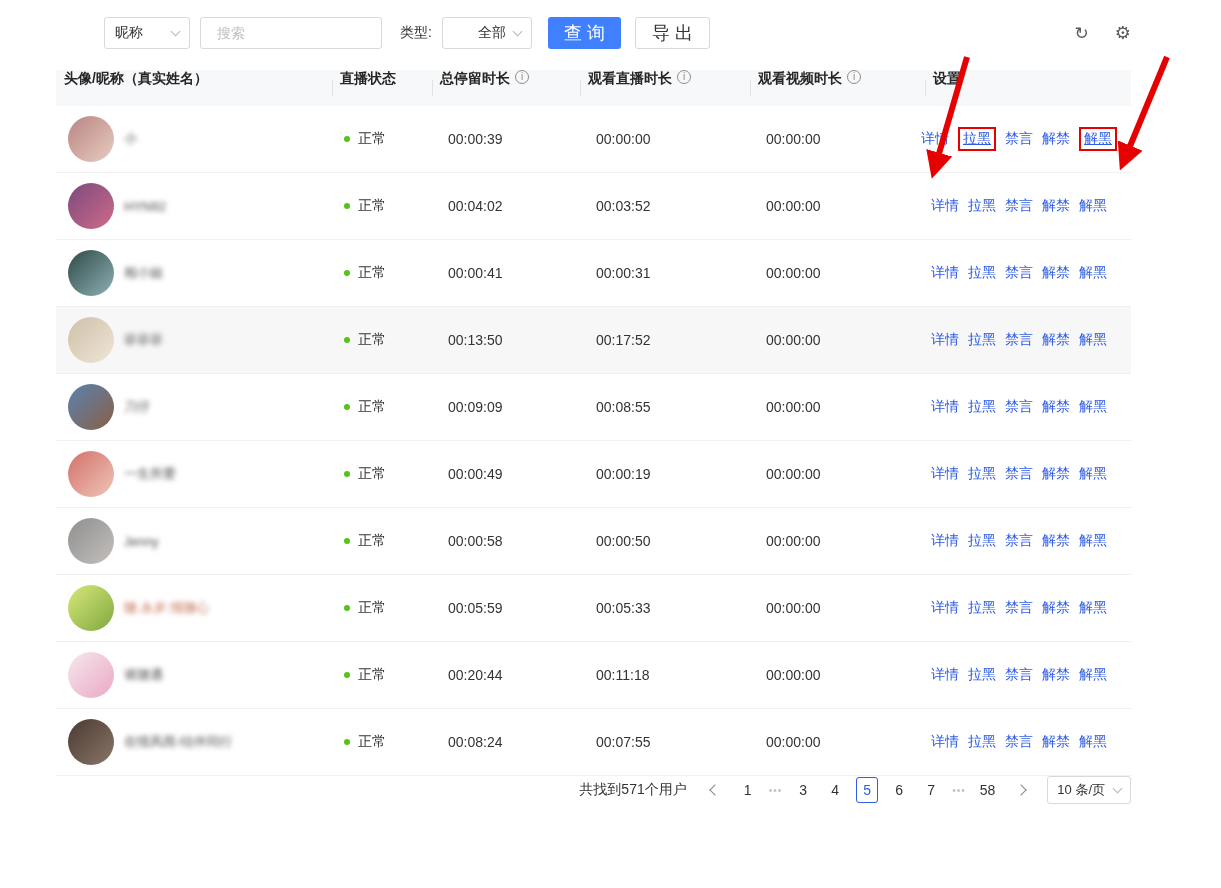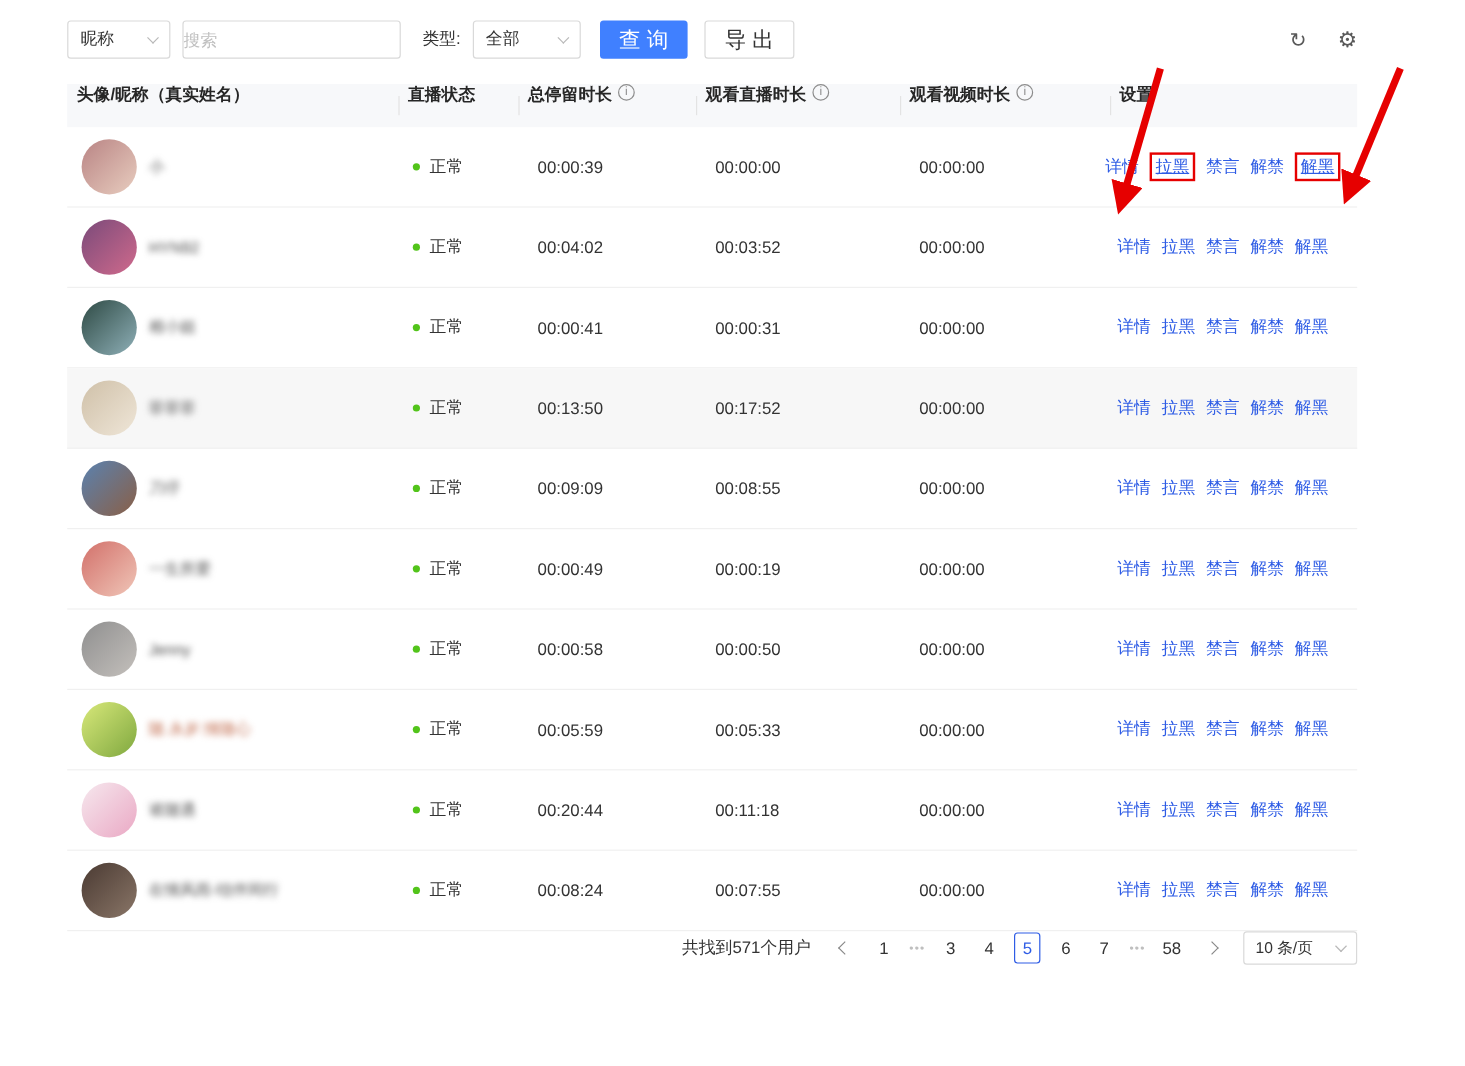--- a/index.html
+++ b/index.html
@@ -16,30 +16,30 @@
     font-family:"Liberation Sans","DejaVu Sans",sans-serif;font-size:14px;
   }
   .page{padding:0 90px 0 56px;}
 
   
   .tabs-bar{display:flex;gap:42px;border-bottom:1px solid #e8e8e8;padding-top:6px;}
   .tab{padding:12px 2px 13px;font-size:15px;color:#333;cursor:pointer;}
   .tab.active{color:var(--accent);border-bottom:2px solid var(--accent);margin-bottom:-1px;}
 
   
-  .filter-bar{display:flex;align-items:center;margin-top:17px;gap:10px;}
+  .filter-bar{display:flex;align-items:center;margin-top:17px;gap:10px;margin-left:48px;}
   .select{height:32px;border:1px solid #d9d9d9;border-radius:3px;background:#fff;
     display:inline-flex;align-items:center;justify-content:space-between;
     padding:0 10px;gap:8px;cursor:pointer;}
   .w-field{width:86px;}
-  .w-type{width:90px;}
+  .w-type{width:90px;justify-content:flex-end;}
   .chev{display:inline-block;width:7px;height:7px;border-right:1.4px solid #b8b8b8;
     border-bottom:1.4px solid #b8b8b8;transform:rotate(45deg);margin-top:-4px;flex:none;}
   .search-input{width:182px;height:32px;border:1px solid #d9d9d9;border-radius:3px;
-    padding:0 0;font-size:14px;outline:none;font-family:inherit;}
+    padding:0 16px;font-size:14px;outline:none;font-family:inherit;}
   .search-input::placeholder{color:#bfbfbf;}
   .type-label{margin-left:8px;}
   .btn{height:32px;border-radius:3px;font-size:18px;cursor:pointer;border:none;
     padding:0 16px;font-family:inherit;white-space:nowrap;}
   .btn-primary{background:var(--btn-blue);color:#fff;margin-left:6px;}
   .btn-default{background:#fff;border:1px solid #d9d9d9;color:#333;margin-left:4px;}
   .icon-btn{font-size:17px;color:#595959;cursor:pointer;line-height:1;}
   .refresh{margin-left:auto;}
   .gear{margin-left:16px;font-size:18px;}
 
@@ -74,21 +74,21 @@
   .pg-btn{display:inline-flex;align-items:center;justify-content:center;width:24px;height:26px;cursor:pointer;}
   .chev-left{display:inline-block;width:8px;height:8px;border-left:1.6px solid #888;
     border-bottom:1.6px solid #888;transform:rotate(45deg);}
   .chev-right{display:inline-block;width:8px;height:8px;border-top:1.6px solid #888;
     border-right:1.6px solid #888;transform:rotate(45deg);}
   .pg-list{display:inline-flex;gap:10px;align-items:center;}
   .pg-item{min-width:22px;height:26px;display:inline-flex;align-items:center;
     justify-content:center;cursor:pointer;border-radius:3px;padding:0 4px;}
   .pg-item.current{border:1px solid var(--accent);color:var(--accent);}
   .pg-dots{color:#bfbfbf;font-size:10px;letter-spacing:1px;display:inline-flex;align-items:center;}
-  .page-size-select{height:28px;padding:0 9px;margin-left:4px;font-size:13px;gap:20px;}
+  .page-size-select{height:28px;padding:0 9px;margin-left:4px;font-size:13px;gap:9px;}
 
   
   .annotation-layer{position:absolute;left:0;top:0;pointer-events:none;z-index:50;}
 </style>
 </head>
 <body>
 
 <div class="page">
 
 

